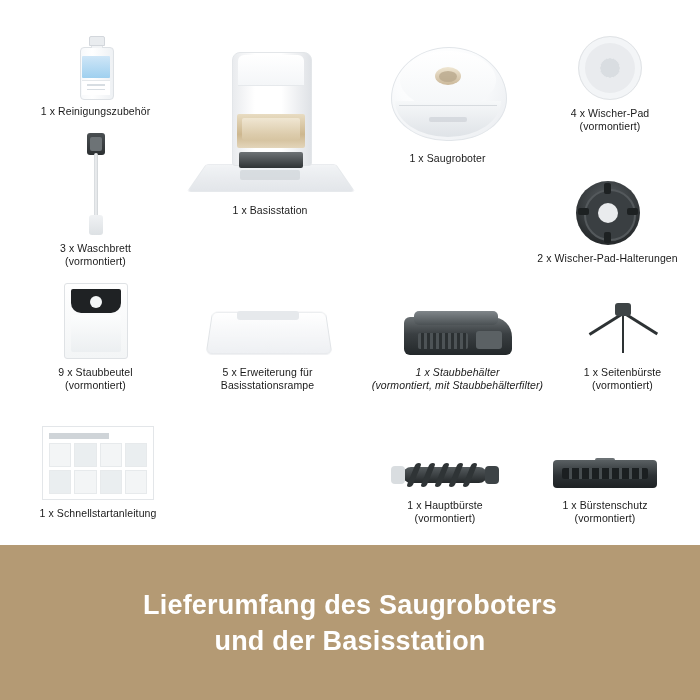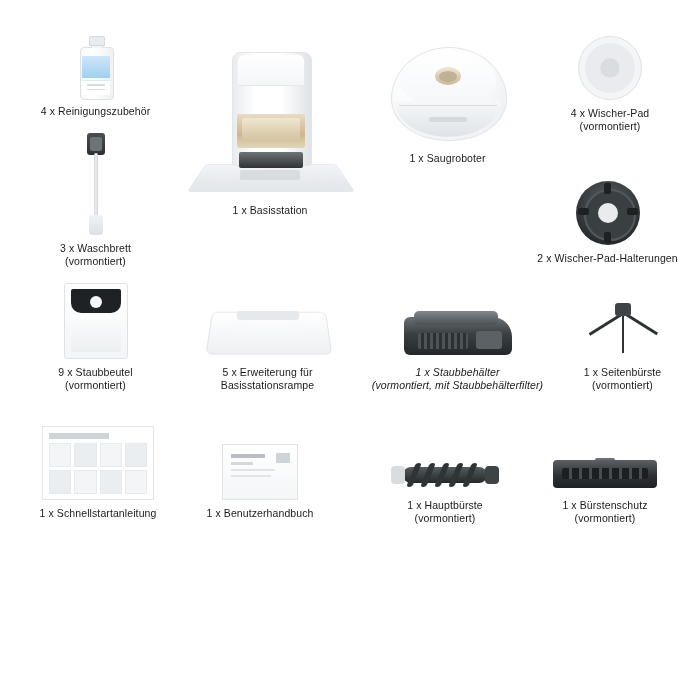--- a/index.html
+++ b/index.html
@@ -555,21 +555,21 @@
         <div class="body"></div>
         <div class="liquid"></div>
         <div class="label">
             <i></i>
             <i></i>
           </div>
         <div class="neck"></div>
         <div class="cap"></div>
       </div>
     </div>
-    <div class="caption">4 x Reinigungszubehör</div>
+    <div class="caption">1 x Reinigungszubehör</div>
   </div>
 
   <div class="item" style="left:190px; top:22px; width:160px; height:195px;">
     <div class="art" style="height:150px;">
       <div class="dock">
         <div class="ramp"></div>
         <div class="tower"></div>
         <div class="lid"></div>
         <div class="gold"></div>
         <div class="goldglass"></div>
@@ -691,32 +691,20 @@
           <div class="cell b"></div>
             <div class="cell"></div>
             <div class="cell b"></div>
             <div class="cell"></div>
         </div>
       </div>
     </div>
     <div class="caption">1 x Schnellstartanleitung</div>
   </div>
 
-  <div class="item" style="left:190px; top:420px; width:140px; height:100px;">
-    <div class="art" style="height:70px;">
-      <div class="manual">
-        <div class="t1"></div>
-          <div class="t2"></div>
-          <div class="t3"></div>
-          <div class="t4"></div>
-        <div class="badge"></div>
-      </div>
-    </div>
-    <div class="caption">1 x Benutzerhandbuch</div>
-  </div>
 
   <div class="item" style="left:370px; top:425px; width:150px; height:100px;">
     <div class="art" style="height:62px;">
       <div class="mainbrush">
         <div class="core"></div>
         <div class="bristle" style="left:20px;"></div>
         <div class="bristle" style="left:34px;"></div>
         <div class="bristle" style="left:48px;"></div>
         <div class="bristle" style="left:62px;"></div>
         <div class="bristle" style="left:76px;"></div>
@@ -733,14 +721,18 @@
       <div class="guard">
         <div class="tab"></div>
         <div class="body"></div>
         <div class="slotrow"></div>
       </div>
     </div>
     <div class="caption">1 x Bürstenschutz
 (vormontiert)</div>
   </div>
 
+  <div id="banner">
+    <div class="line">Lieferumfang des Saugroboters</div>
+    <div class="line">und der Basisstation</div>
+  </div>
 
 </div>
 
 </body></html>

